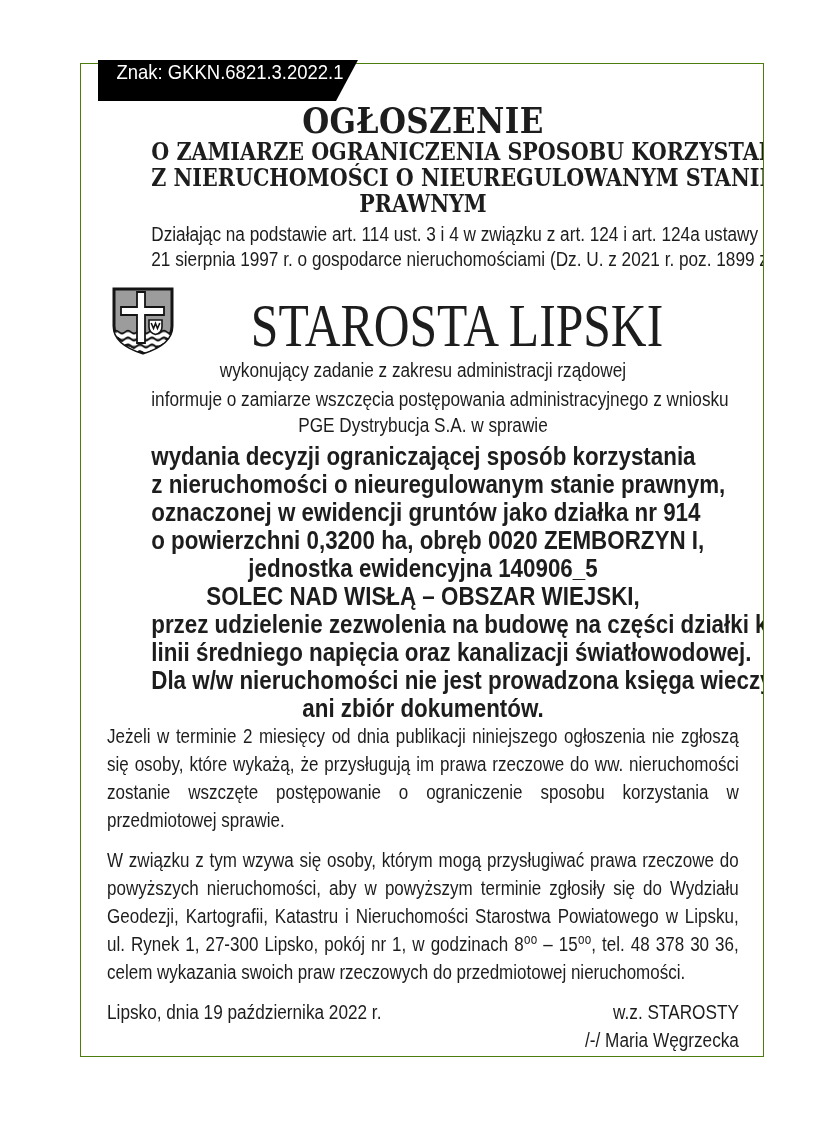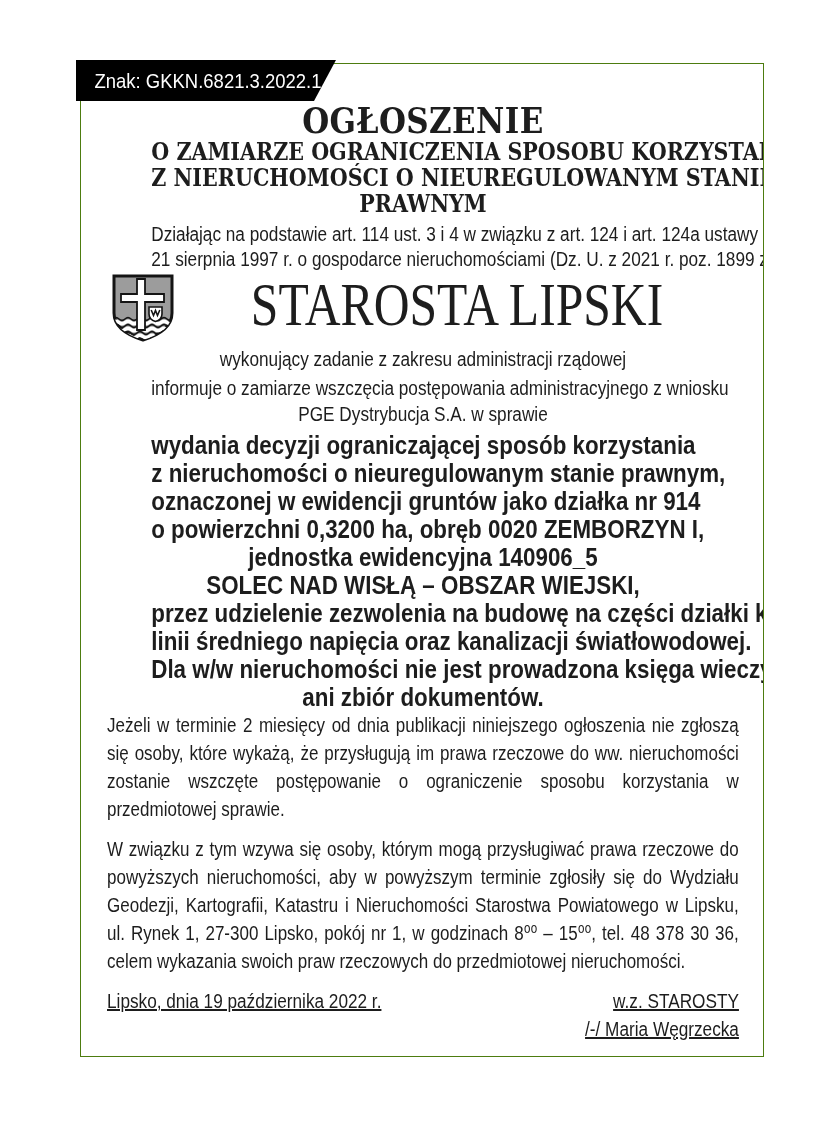--- a/index.html
+++ b/index.html
@@ -1,44 +1,44 @@
 <!DOCTYPE html>
 <html lang="pl"><head>
 <meta charset="utf-8">
 <style>
   html,body{margin:0;padding:0;background:#ffffff;}
   .page{position:relative;width:830px;height:1132px;background:#ffffff;overflow:hidden;
         font-family:"Liberation Sans","DejaVu Sans",sans-serif;color:#1d1d1d;}
   .frame{position:absolute;left:80px;top:63px;width:684px;height:994px;
          border:1px solid #4d7c0f;box-sizing:border-box;overflow:hidden;
          padding:38px 24px 0 26px;}
-  .badge{position:absolute;left:76px;top:60px;width:260px;height:41px;background:#000;
+  .badge{position:absolute;left:98px;top:60px;width:260px;height:41px;background:#000;
          clip-path:polygon(0 0,100% 0,calc(100% - 22px) 100%,0 100%);
-         display:flex;align-items:center;z-index:3;}
+         display:flex;align-items:flex-start;z-index:3;}
   .badge span{color:#fff;font-size:21px;padding-left:21px;white-space:nowrap;
          transform:scaleX(0.88);transform-origin:0 50%;}
   .center{text-align:center;}
   .cline{white-space:nowrap;transform:scaleX(0.86);transform-origin:50% 50%;}
   .title{font-family:"DejaVu Serif","Liberation Serif",serif;font-weight:bold;
          font-size:36px;line-height:36px;letter-spacing:.5px;}
   .subtitle{font-family:"DejaVu Serif","Liberation Serif",serif;font-weight:bold;
          font-size:24px;line-height:24px;margin-top:2px;}
   .legal{font-size:20px;line-height:25px;margin-top:6px;}
-  .logo-row{display:flex;align-items:flex-start;margin-top:1px;height:72px;}
+  .logo-row{display:flex;align-items:flex-end;margin-top:12px;height:72px;}
   .arms{width:64px;height:70px;margin-left:4px;flex:0 0 auto;}
   .authority{flex:1;text-align:center;font-family:"Liberation Serif","DejaVu Serif",serif;
          font-weight:normal;font-size:62px;line-height:62px;white-space:nowrap;
          transform:scaleX(0.8);transform-origin:50% 50%;}
   .role{font-size:20px;line-height:24px;margin-top:2px;}
   .intro{font-size:20px;line-height:26px;margin-top:4px;}
   .decision{font-weight:bold;font-size:26px;line-height:28px;margin-top:4px;}
   .paras{}
   .para{width:117.6%;transform:scaleX(0.85);transform-origin:0 0;
         text-align:justify;font-size:20px;line-height:28px;margin:0 0 12px 0;}
-  .footer{display:flex;justify-content:space-between;align-items:flex-start;margin-top:8px;text-decoration:underline;}
+  .footer{display:flex;justify-content:space-between;align-items:flex-start;margin-top:8px;}
   .place-date{font-size:20px;line-height:28px;white-space:nowrap;
         transform:scaleX(0.86);transform-origin:0 0;}
   .signature{text-align:right;font-size:20px;line-height:28px;
         transform:scaleX(0.86);transform-origin:100% 0;}
 </style>
 </head>
 <body>
 
 <div class="page">
 

